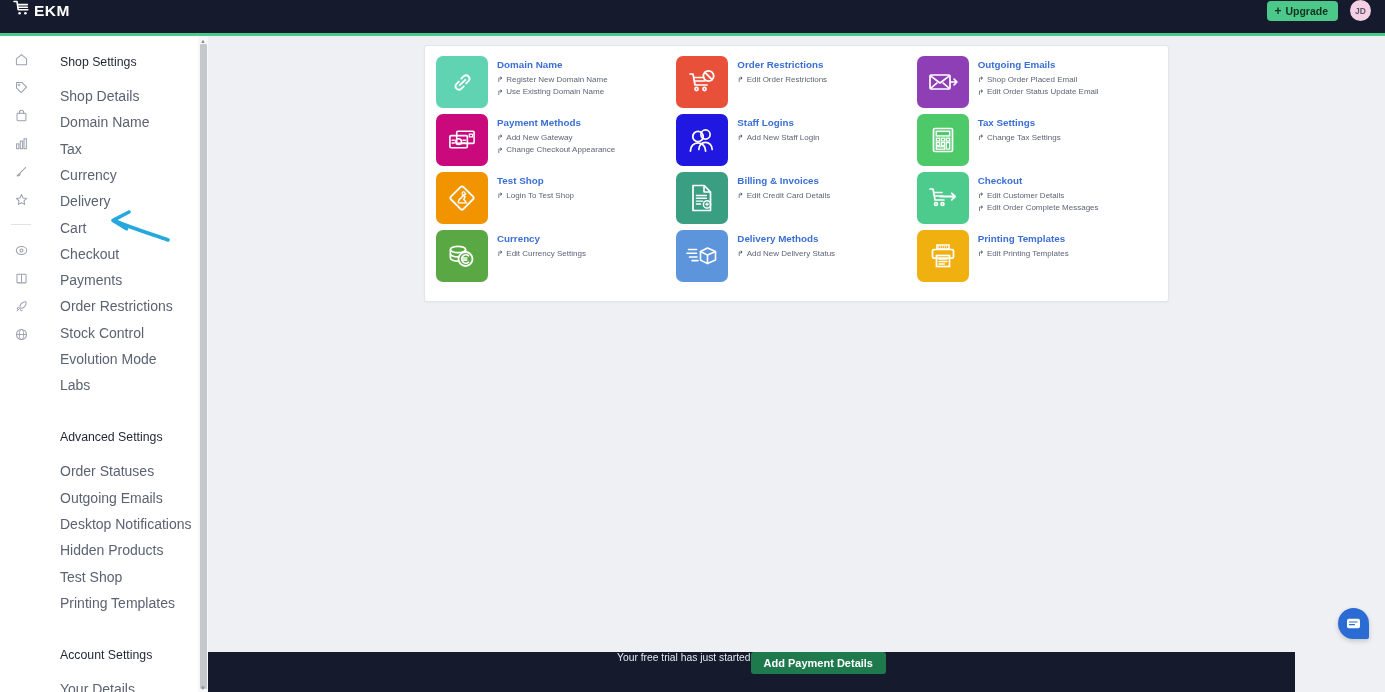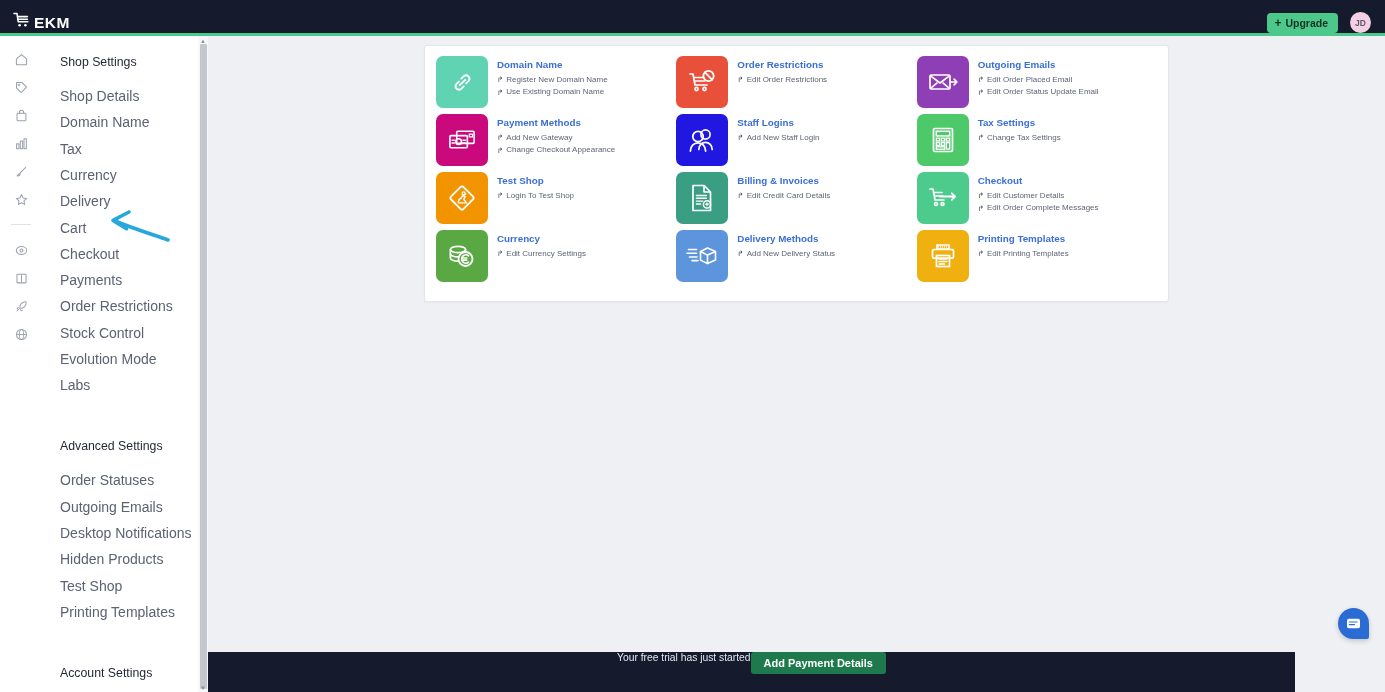--- a/index.html
+++ b/index.html
@@ -8,21 +8,21 @@
     overflow: hidden;
     font-family: "Liberation Sans", sans-serif;
     background: #ffffff;
   }
   body { position: relative; }
 
   
   .topbar {
     position: absolute; top: 0; left: 0; width: 1385px; height: 33px;
     background: #151b2d;
-    display: flex; align-items: flex-end;
+    display: flex; align-items: flex-start;
     z-index: 40;
   }
   .logo-wrap {
     display: flex; align-items: center; gap: 2px;
     margin-left: 13px;
   }
   .logo-cart { display: block; }
   .logo-text {
     color: #ffffff; font-size: 15.5px; font-weight: 700;
     letter-spacing: 0.5px; line-height: 1;
@@ -77,21 +77,21 @@
     background: #ffffff;
     border-right: 1px solid #e4e7ec;
     overflow: hidden;
     z-index: 18;
   }
   .sb-inner { padding: 12px 0 0 18px; position: relative; }
   .sb-head {
     font-size: 12.3px; font-weight: 400; color: #1f2533;
     margin-top: 7px; margin-bottom: 14px;
   }
-  .sb-head.adv { margin-top: 41px; }
+  .sb-head.adv { margin-top: 32px; }
   .sb-item {
     font-size: 14px; color: #5b6272;
     padding: 5.1px 0; cursor: pointer; line-height: 1.15;
   }
 
   
   .sb-scroll {
     position: absolute; top: 36px; left: 198px; width: 10px; height: 656px;
     background: #f7f8fa; z-index: 19; cursor: pointer;
   }
@@ -381,21 +381,21 @@
           <svg width="32" height="26" viewBox="0 0 32 26">
               <rect x="3" y="6" width="20" height="14" rx="1.2" fill="none" stroke="#fff" stroke-width="1.7"></rect>
               <path d="m3.6 6.8 9.4 7.2 9.4-7.2M3.6 19.4l6.8-5.8M22.4 19.4l-6.8-5.8" fill="none" stroke="#fff" stroke-width="1.6" stroke-linejoin="round"></path>
               <path d="M23.5 13h6.2m-2.6-2.8 2.8 2.8-2.8 2.8" fill="none" stroke="#fff" stroke-width="1.7" stroke-linecap="round" stroke-linejoin="round"></path>
             </svg>
         </div>
         <div class="card-body">
           <div class="card-title">Outgoing Emails</div>
           <div class="card-link">
               <span class="lnk-ico">↱</span>
-              <span>Edit Order Placed Email</span>
+              <span>Shop Order Placed Email</span>
             </div>
           <div class="card-link">
               <span class="lnk-ico">↱</span>
               <span>Edit Order Status Update Email</span>
             </div>
         </div>
       </div>
 
       <div class="card">
         <div class="card-tile" style="background:#c9097c">

